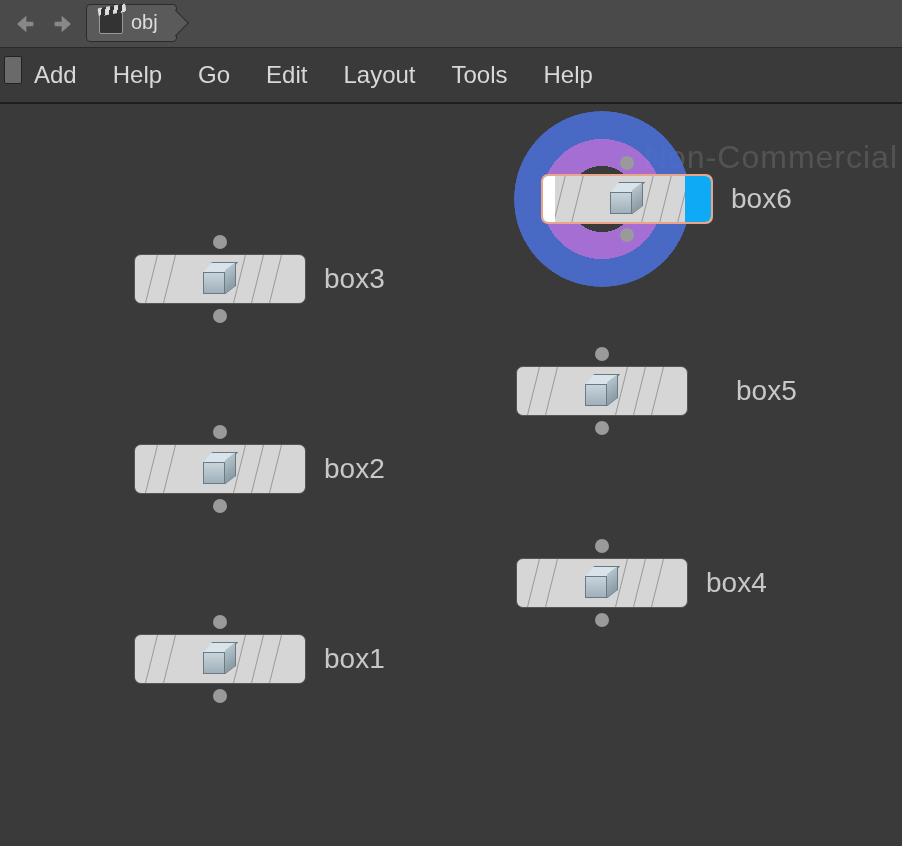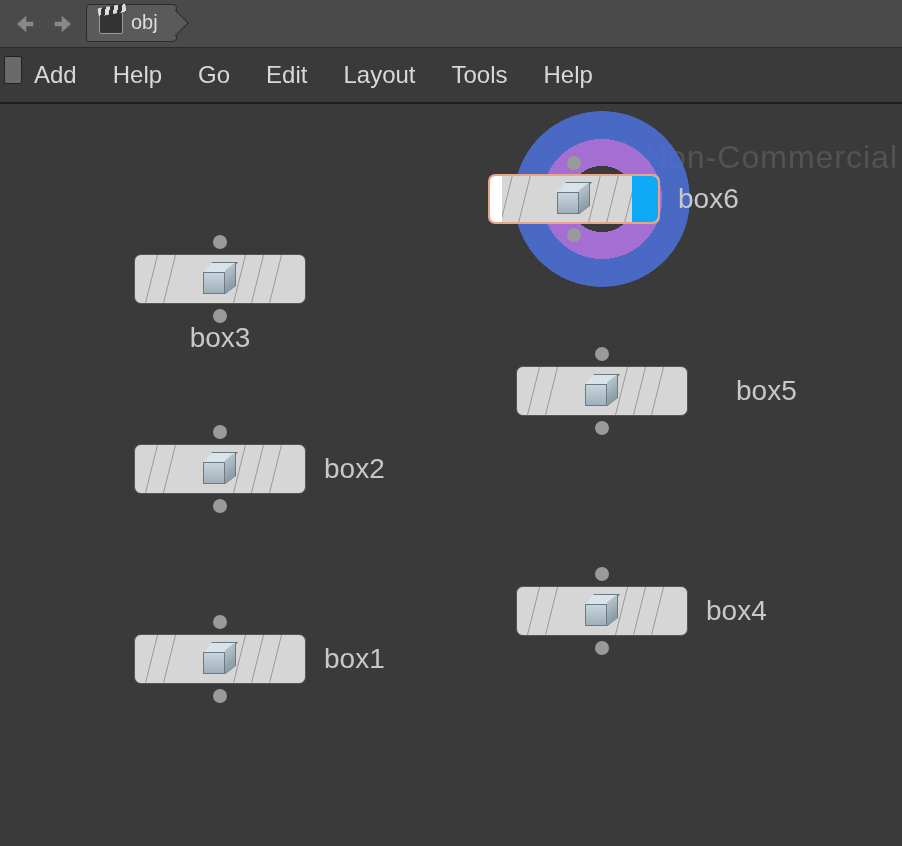--- a/index.html
+++ b/index.html
@@ -255,36 +255,36 @@
   <div>Edit</div>
   <div>Layout</div>
   <div>Tools</div>
   <div>Help</div>
 </div>
 
 <div class="canvas">
   <div class="watermark">Non-Commercial</div>
   <div id="ring" class="ring" style="left: 514px; top: 7px;"></div>
   <div id="node-container">
-      <div class="node-wrap" style="left: 488px; top: 70px;">
+      <div class="node-wrap" style="left: 541px; top: 70px;">
         <div class="node selected">
           <div class="stripes"></div>
           <div class="white-flag"></div>
           <div class="display-flag"></div>
           <div class="cube">
             <div class="top"></div>
             <div class="front"></div>
             <div class="side"></div>
           </div>
           <div class="connector top"></div>
           <div class="connector bot"></div>
         </div>
         <div class="node-label">box6</div>
       </div>
-      <div class="node-wrap" style="left: 134px; top: 150px; flex-direction: column;">
+      <div class="node-wrap" style="left: 134px; top: 150px;">
         <div class="node">
           <div class="stripes"></div>
           <div class="cube">
             <div class="top"></div>
             <div class="front"></div>
             <div class="side"></div>
           </div>
           <div class="connector top"></div>
           <div class="connector bot"></div>
         </div>
@@ -309,21 +309,21 @@
           <div class="cube">
             <div class="top"></div>
             <div class="front"></div>
             <div class="side"></div>
           </div>
           <div class="connector top"></div>
           <div class="connector bot"></div>
         </div>
         <div class="node-label">box2</div>
       </div>
-      <div class="node-wrap" style="left: 516px; top: 454px; margin-top: 28px;">
+      <div class="node-wrap" style="left: 516px; top: 454px;">
         <div class="node">
           <div class="stripes"></div>
           <div class="cube">
             <div class="top"></div>
             <div class="front"></div>
             <div class="side"></div>
           </div>
           <div class="connector top"></div>
           <div class="connector bot"></div>
         </div>

